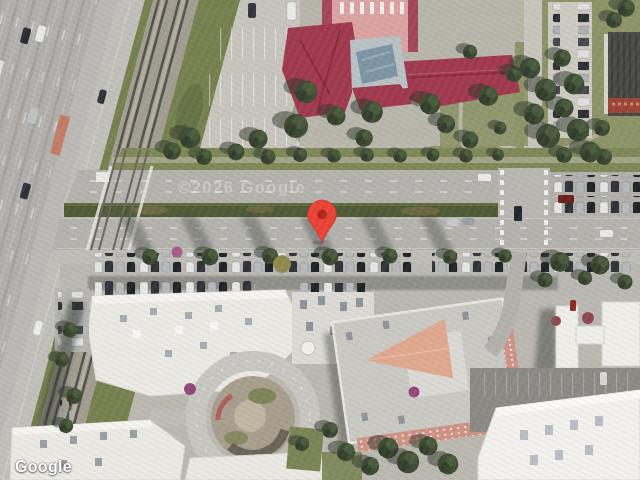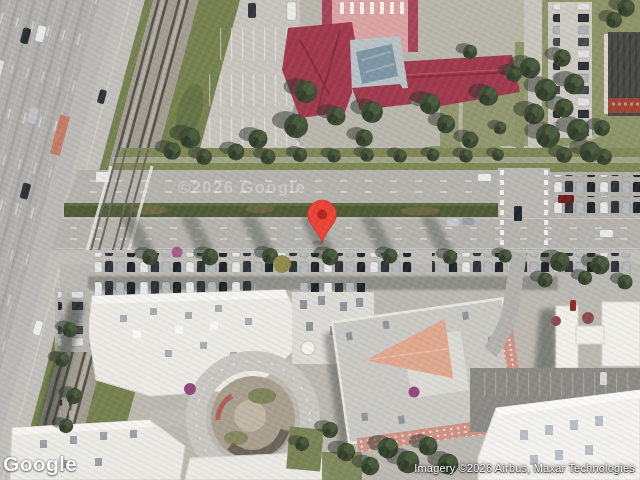--- a/index.html
+++ b/index.html
@@ -1,20 +1,20 @@
 <!DOCTYPE html>
 <html><head>
 <meta charset="utf-8">
 <style>
   html,body{margin:0;padding:0;background:#888;}
   .stage{position:relative;width:640px;height:480px;overflow:hidden;
          font-family:"Liberation Sans",sans-serif;background:#b7b4ac;}
   .stage svg.scene{position:absolute;left:0;top:0;}
   .pin{position:absolute;left:305px;top:197px;width:34px;height:48px;}
-  .logo{position:absolute;left:3px;bottom:4px;color:#fff;font-size:21px;font-weight:700;
+  .logo{position:absolute;left:15px;bottom:4px;color:#fff;font-size:16px;font-weight:700;
         letter-spacing:.3px;
         text-shadow:0 1px 2px rgba(50,54,57,.65),0 0 2px rgba(0,0,0,.45),0 0 1px rgba(0,0,0,.4);}
   .attr{position:absolute;right:5px;bottom:6px;color:#fff;font-size:11px;letter-spacing:.2px;
         text-shadow:0 0 2px rgba(0,0,0,.9),0 0 4px rgba(0,0,0,.6),0 1px 1px rgba(0,0,0,.7);}
   .grain{position:absolute;inset:0;pointer-events:none;
      background-image:repeating-linear-gradient(27deg,rgba(0,0,0,.03) 0 2px,transparent 2px 5px),
                       repeating-linear-gradient(117deg,rgba(255,255,255,.035) 0 3px,transparent 3px 7px);}
 </style>
 </head>
 <body>
@@ -417,14 +417,13 @@
 
 <svg class="pin" viewBox="0 0 34 48">
   <ellipse cx="13" cy="45.5" rx="6" ry="2" fill="#1a1a1a" opacity=".22"></ellipse>
   <path d="M17,46 C14.8,38.5 9.5,32.5 5.8,26.7 A14.5,14.5 0 1 1 28.2,26.7 C24.5,32.5 19.2,38.5 17,46 Z" fill="#ea4335" stroke="#c0271c" stroke-width=".8" stroke-opacity=".6"></path>
   <circle cx="17" cy="17.5" r="5" fill="#b1271b"></circle>
 </svg>
 
 <div class="grain"></div>
 
 <div class="logo">Google</div>
-<div class="attr">Imagery ©2026 Airbus, Maxar Technologies</div>
 </div>
 
 </body></html>

